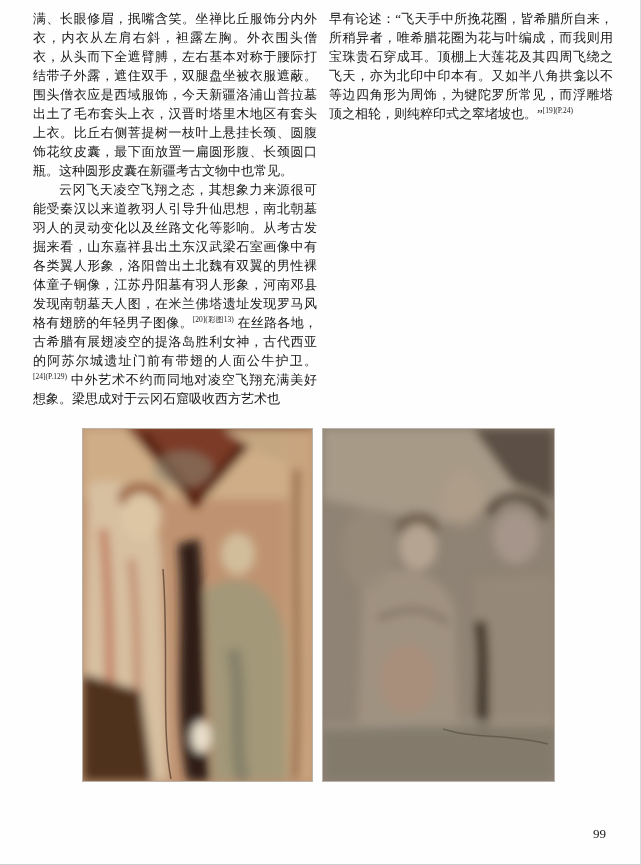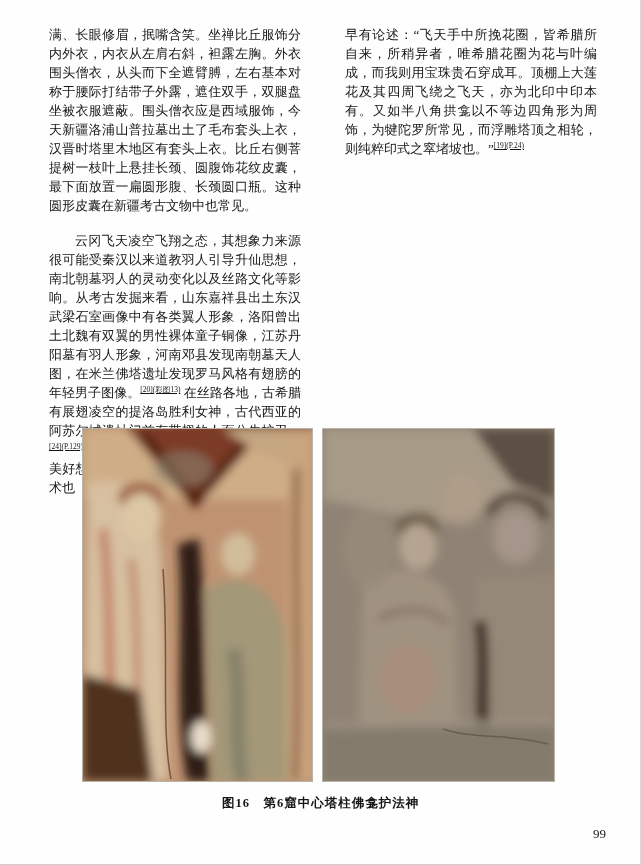--- a/index.html
+++ b/index.html
@@ -12,29 +12,28 @@
     box-sizing:border-box;
     font-family:"Liberation Serif","DejaVu Serif",serif;
     color:#161616;
     overflow:hidden;
   }
   .columns{
     position:absolute;left:33px;top:9px;width:580px;
     display:flex;gap:12px;
   }
   .col{width:284px;font-size:13px;line-height:19px;text-align:justify;}
-  .para{margin:16px;}
+  .para{margin:0;}
   .para.indent{text-indent:2em;}
   sup.cite{
     font-size:7.5px;
     line-height:0;
     vertical-align:5px;
     font-family:"Liberation Serif","DejaVu Serif",serif;
     white-space:nowrap;
-    text-decoration:underline;
   }
   .figures{
     position:absolute;left:82px;top:428px;
     display:flex;gap:9px;
   }
   .photo{border:1px solid #b9b2a8;}
   .photo svg{display:block;}
   .caption{
     position:absolute;top:795px;left:0;width:641px;
     text-align:center;
@@ -120,17 +119,16 @@
           <path d="M0,298 L231,292" stroke="#9c9283" stroke-width="5" fill="none"></path>
           <ellipse cx="45" cy="120" rx="26" ry="40" fill="#998b79" opacity="0.8"></ellipse>
           <ellipse cx="140" cy="70" rx="20" ry="28" fill="#b3a08a" opacity="0.6"></ellipse>
         </g>
         <path d="M120,300 C150,310 190,305 225,315" stroke="#4a3f35" stroke-width="1.5" fill="none" opacity="0.5"></path>
       </svg>
     </div>
 
   </div>
 
-  <div class="caption">图16　第6窟中心塔柱佛龛护法神</div>
 
   <div class="page-number">99</div>
 
 </div>
 
 </body></html>

